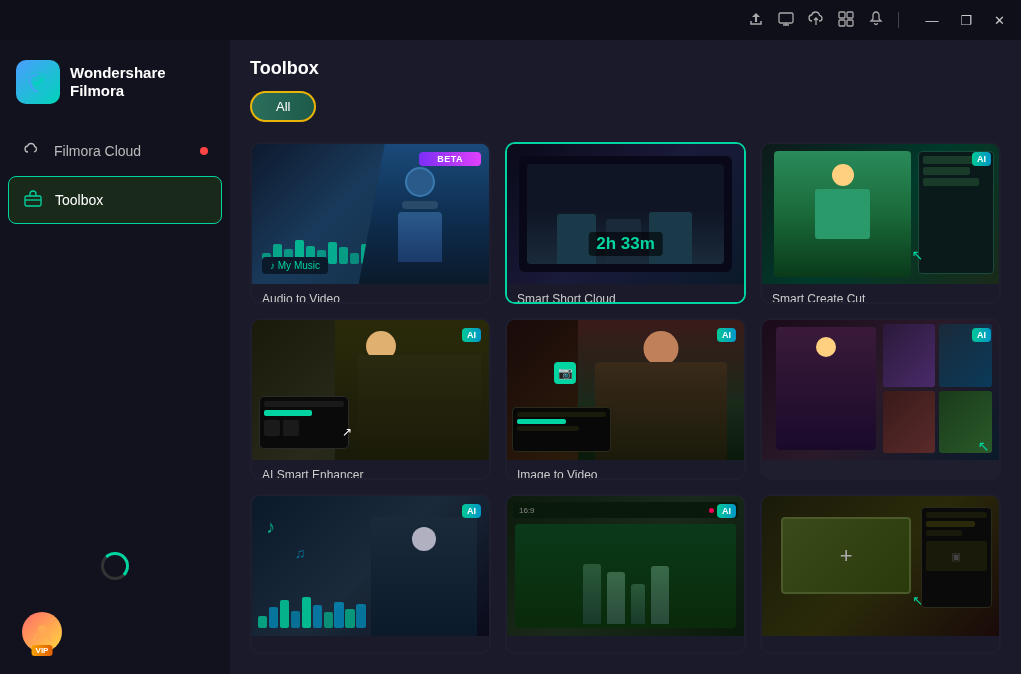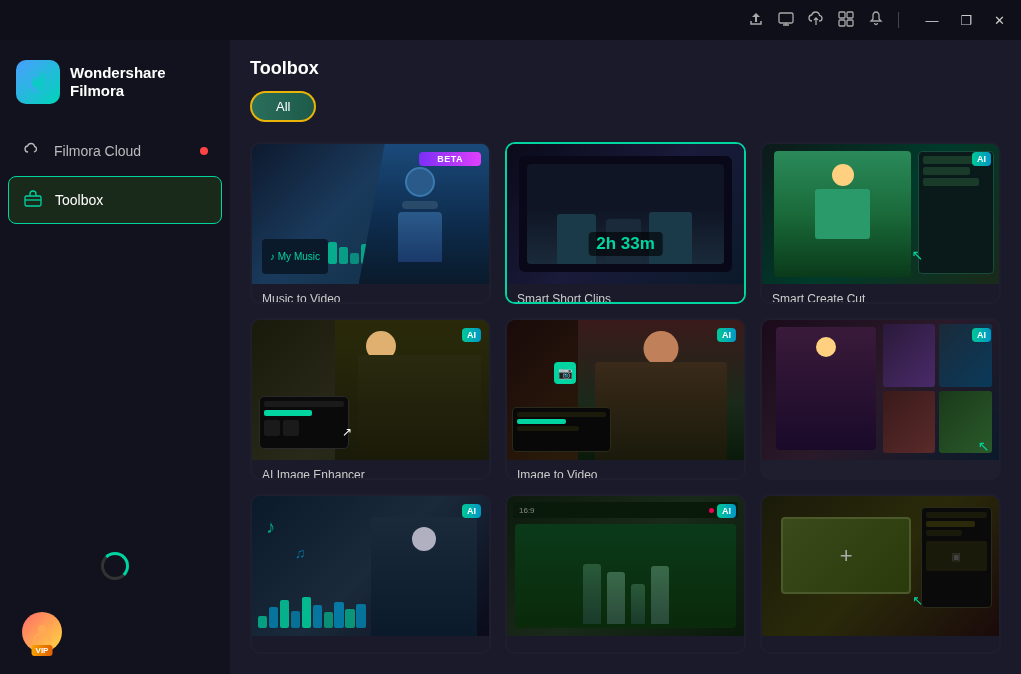--- a/index.html
+++ b/index.html
@@ -473,55 +473,55 @@
               <div style="flex:1;height:45%;background:#00d4a0;border-radius:2px;opacity:0.55;"></div>
               <div style="flex:1;height:75%;background:#00d4a0;border-radius:2px;opacity:0.7;"></div>
               <div style="flex:1;height:65%;background:#00d4a0;border-radius:2px;opacity:0.65;"></div>
               <div style="flex:1;height:50%;background:#00d4a0;border-radius:2px;opacity:0.6;"></div>
               <div style="flex:1;height:80%;background:#00d4a0;border-radius:2px;opacity:0.75;"></div>
               <div style="flex:1;height:60%;background:#00d4a0;border-radius:2px;opacity:0.65;"></div>
               <div style="flex:1;height:35%;background:#00d4a0;border-radius:2px;opacity:0.5;"></div>
               <div style="flex:1;height:70%;background:#00d4a0;border-radius:2px;opacity:0.7;"></div>
             </div>
 
-            <div style="position:absolute;bottom:10px;left:10px;background:#0a1a2a;border-radius:4px;padding:12px 8px;font-size:10px;color:#00d4a0;">♪ My Music</div>
+            <div style="position:absolute;bottom:10px;left:10px;background:#0a1a2a;border-radius:4px;padding:3px 8px;font-size:10px;color:#00d4a0;">♪ My Music</div>
 
             <div style="position:absolute;right:0;top:0;width:55%;height:100%;background:linear-gradient(180deg,#1a4a7a 0%,#0d2a4a 60%,#0a1a2a 100%);clip-path:polygon(20% 0%,100% 0%,100% 100%,0% 100%);">
             </div>
 
             <div style="position:absolute;right:5%;top:5%;width:48%;height:90%;display:flex;flex-direction:column;align-items:center;justify-content:center;">
               <div style="width:30px;height:30px;background:#2a5a8a;border-radius:50%;margin-bottom:4px;border:2px solid #3a7ab0;"></div>
               <div style="width:36px;height:8px;background:#2a4a6a;border-radius:4px;margin-bottom:3px;"></div>
               <div style="width:44px;height:50px;background:linear-gradient(180deg,#2a5a8a,#1a3a6a);border-radius:4px 4px 0 0;"></div>
             </div>
           </div>
           <div class="badge-beta">BETA</div>
         </div>
-        <div class="tool-label">Music to Video</div>
+        <div class="tool-label">Audio to Video</div>
       </div>
 
       <div class="tool-card selected">
         <div class="tool-thumb thumb-smart-clips">
           <div class="thumb-inner">
 
             <div style="position:absolute;inset:12px;background:#080818;border-radius:6px;display:flex;align-items:center;justify-content:center;">
 
               <div style="position:absolute;inset:8px;background:#0f1525;border-radius:4px;overflow:hidden;">
 
                 <div style="position:absolute;bottom:0;left:0;right:0;height:55%;background:linear-gradient(180deg,transparent,#1a2a3a);"></div>
                 <div style="position:absolute;bottom:0;left:15%;width:20%;height:50%;background:#1a3a4a;border-radius:3px 3px 0 0;"></div>
                 <div style="position:absolute;bottom:0;left:40%;width:18%;height:45%;background:#1a2a3a;border-radius:3px 3px 0 0;"></div>
                 <div style="position:absolute;bottom:0;left:62%;width:22%;height:52%;background:#1a3a4a;border-radius:3px 3px 0 0;"></div>
               </div>
 
               <div style="position:absolute;bottom:16px;left:50%;transform:translateX(-50%);background:rgba(0,0,0,0.6);border-radius:4px;padding:2px 8px;font-size:17px;color:#00d4a0;font-weight:600;">2h 33m</div>
             </div>
           </div>
         </div>
-        <div class="tool-label">Smart Short Clips</div>
+        <div class="tool-label">Smart Short Cloud</div>
       </div>
 
       <div class="tool-card">
         <div class="tool-thumb thumb-scene-cut">
           <div class="thumb-inner">
 
             <div style="position:absolute;left:5%;top:5%;width:58%;height:90%;background:linear-gradient(180deg,#2a8a5a 0%,#1a6a3a 50%,#0a3a1a 100%);border-radius:4px;overflow:hidden;">
               <div style="position:absolute;top:10%;left:50%;transform:translateX(-50%);width:22px;height:22px;background:#ffd080;border-radius:50%;"></div>
               <div style="position:absolute;top:30%;left:30%;right:30%;height:40%;background:#2a9a6a;border-radius:3px;"></div>
             </div>
@@ -554,21 +554,21 @@
               <div style="display:flex;gap:3px;margin-top:4px;">
                 <div style="width:16px;height:16px;background:#1a1a1a;border-radius:2px;"></div>
                 <div style="width:16px;height:16px;background:#1a1a1a;border-radius:2px;"></div>
               </div>
             </div>
 
             <div style="position:absolute;left:38%;bottom:15%;font-size:12px;color:#fff;">↗</div>
           </div>
           <div class="badge-ai">AI</div>
         </div>
-        <div class="tool-label">AI Image Enhancer</div>
+        <div class="tool-label">AI Smart Enhancer</div>
       </div>
 
       <div class="tool-card">
         <div class="tool-thumb thumb-image-video">
           <div class="thumb-inner">
 
             <div style="position:absolute;right:0;top:0;width:70%;height:100%;background:linear-gradient(180deg,#3a1a1a 0%,#1a2a1a 60%,#0a1a0a 100%);overflow:hidden;">
               <div style="position:absolute;top:8%;left:50%;transform:translateX(-50%);width:35px;height:35px;background:#c0805a;border-radius:50%;"></div>
               <div style="position:absolute;top:30%;left:10%;right:10%;bottom:0;background:linear-gradient(180deg,#3a2a1a,#1a1a0a);border-radius:4px 4px 0 0;"></div>
             </div>

